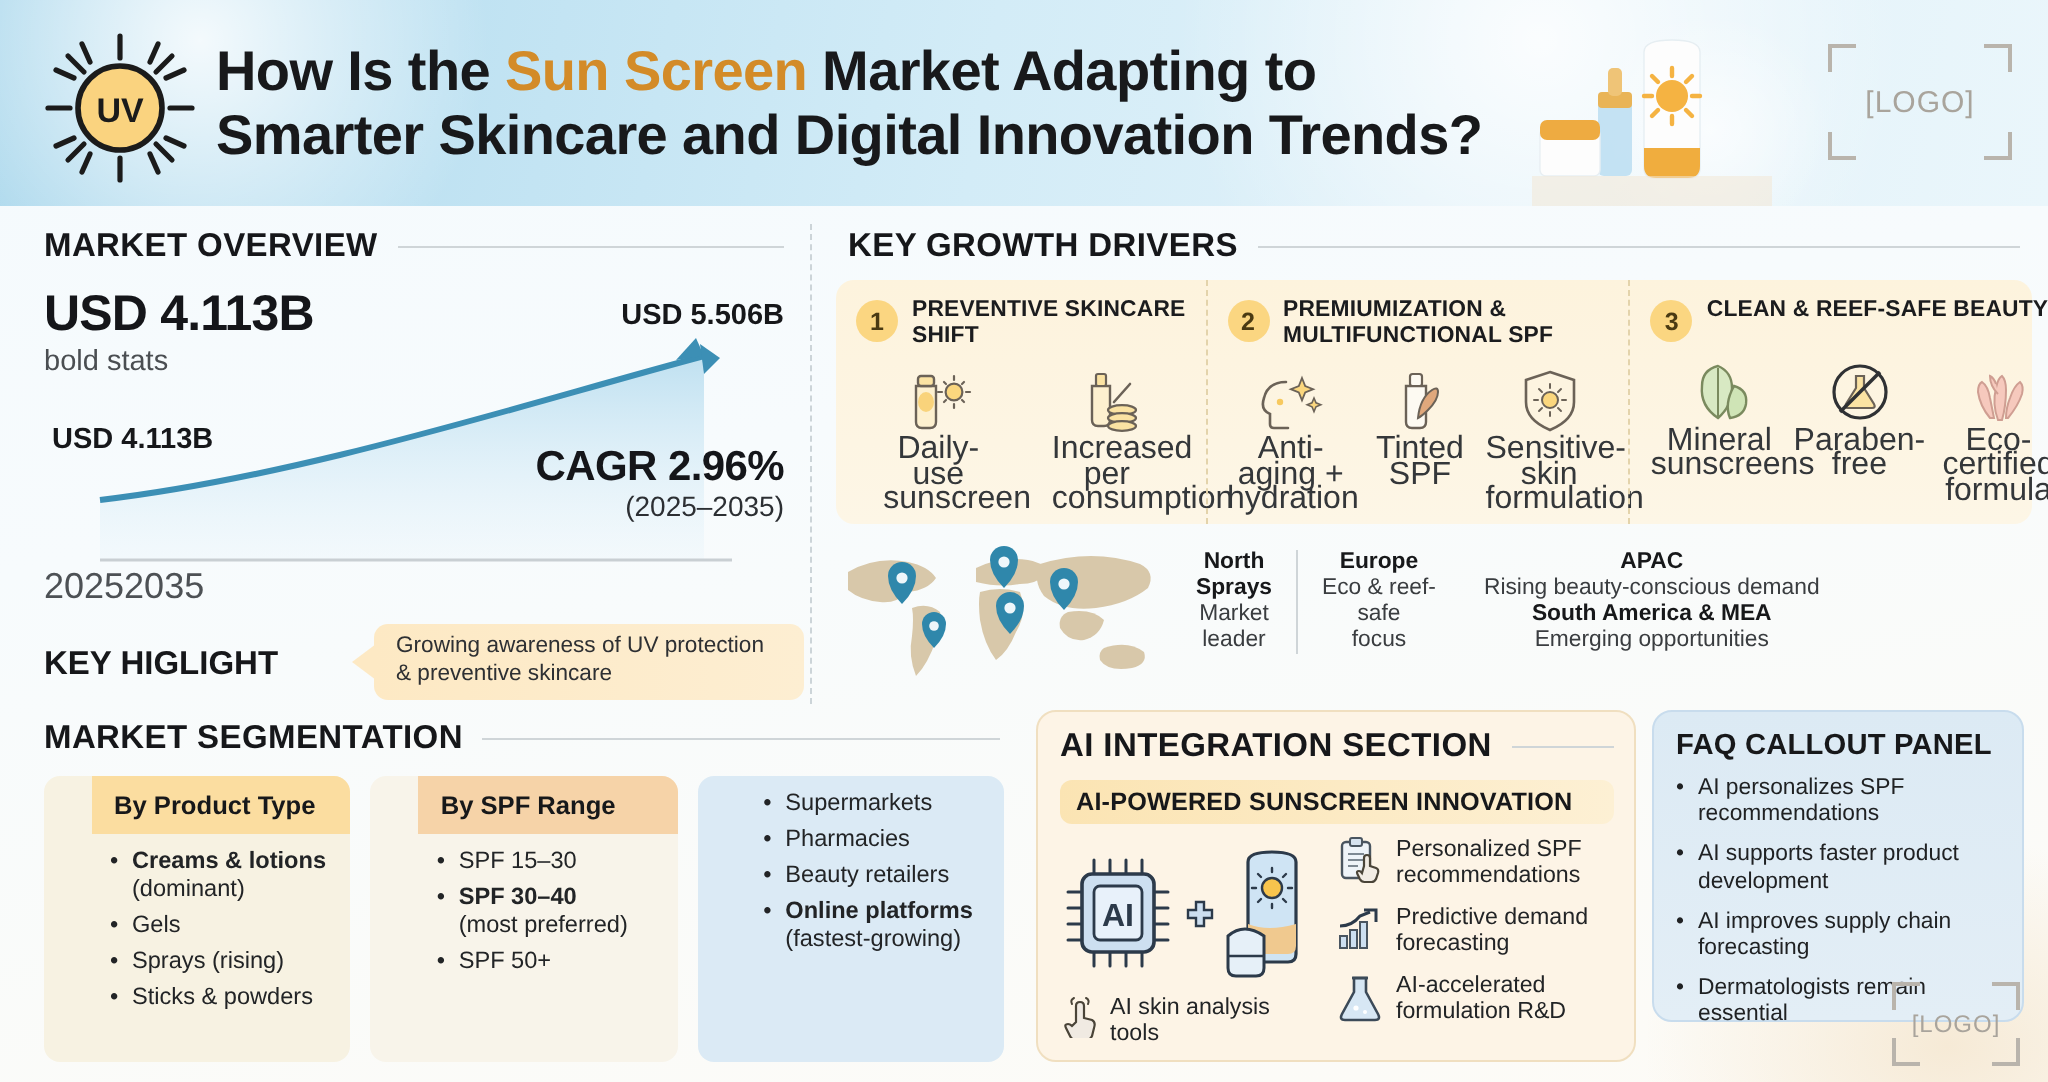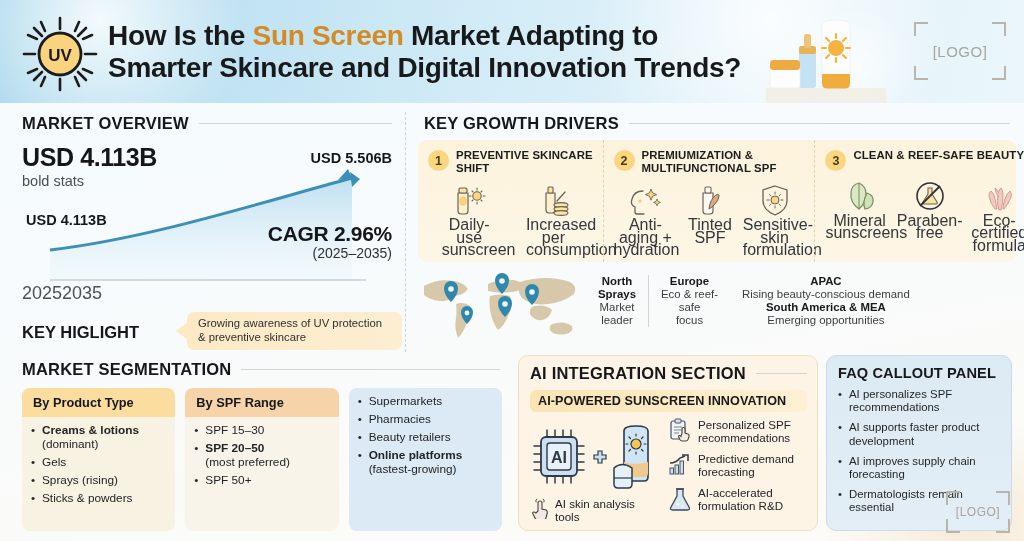--- a/index.html
+++ b/index.html
@@ -89,21 +89,21 @@
   .map { width:170px; height:76px; position:relative; flex:0 0 170px; }
   .reg-cols { display:flex; align-items:flex-start; padding-top:5px; }
   .reg-col { padding:0 12px; }
   .reg-col.b { border-left:1px solid #cfd5d8; }
   .reg-n { font-size:11.4px; font-weight:bold; color:#17181a; line-height:13px; }
   .reg-d { font-size:11.4px; color:#3a3d40; line-height:13px; }
 
   
   .segment { position:absolute; left:22px; top:360px; width:478px; }
   .seg-cards { position:absolute; left:22px; top:388px; width:480px; height:143px; display:flex; gap:10px; }
-  .seg-card { flex:1; border-radius:8px; overflow:hidden; }
+  .seg-card { flex:1; border-radius:8px; overflow:hidden;padding-left:24px; }
   .seg-hd { font-size:12.8px; font-weight:bold; color:#17181a; padding:7px 10px 7px 11px; }
   .seg-bd { padding:7px 8px 6px 9px; }
   .seg-li { display:flex; gap:5px; font-size:11.8px; color:#222426; line-height:13.6px; margin-bottom:4.5px; }
   .seg-li .dot { flex:0 0 6px; line-height:13.6px; }
   .seg-li b { font-weight:bold; }
   .c1 { background:#f7f2e2; } .c1 .seg-hd { background:#fbdda0; }
   .c2 { background:#f8f4ea; } .c2 .seg-hd { background:#f6d3a8; }
   .c3 { background:#dbeaf5; } .c3 .seg-hd { background:#bedbee; }
 
   
@@ -114,21 +114,21 @@
   .ai-body { display:flex; margin-top:6px; }
   .ai-left { width:132px; }
   .ai-visual { height:78px; display:flex; align-items:center; gap:3px; }
   .ai-tool { display:flex; gap:5px; align-items:flex-start; margin-top:1px; }
   .ai-tool .t { font-size:11.6px; color:#222426; line-height:13.4px; }
   .ai-right { flex:1; padding-left:6px; }
   .ai-row { display:flex; gap:6px; align-items:flex-start; margin-bottom:7px; }
   .ai-row .t { font-size:11.6px; color:#222426; line-height:13.4px; }
 
   
-  .faq { position:absolute; left:826px; top:355px; width:186px; height:176px;
+  .faq { position:absolute; left:826px; top:355px; width:186px; height:156px;
       background:linear-gradient(180deg,#dceaf4 0%, #e3eef6 100%); border:1px solid #c8dced;
       border-radius:10px; padding:9px 14px 6px 11px; }
   .faq-hd { font-size:14.6px; font-weight:bold; color:#17181a; letter-spacing:.1px; }
   .faq-li { display:flex; gap:5px; font-size:11.4px; color:#1f2123; line-height:13.2px; margin-top:7px; }
   .faq-li .dot { flex:0 0 6px; }
 
   .bottom-glow { position:absolute; right:0; bottom:0; width:200px; height:120px;
       background:radial-gradient(ellipse at 75% 85%, #f6ead6 0%, rgba(250,245,236,0) 72%); }
 </style>
 </head>
@@ -479,21 +479,21 @@
 
     <div class="seg-card c2">
       <div class="seg-hd">By SPF Range</div>
       <div class="seg-bd">
         <div class="seg-li">
             <span class="dot">•</span>
             <span>SPF 15–30</span>
           </div>
         <div class="seg-li">
             <span class="dot">•</span>
-            <span><b>SPF 20–50</b><br><span>(most preferred)</span></span>
+            <span><b>SPF 30–40</b><br><span>(most preferred)</span></span>
           </div>
         <div class="seg-li">
             <span class="dot">•</span>
             <span>SPF 50+</span>
           </div>
       </div>
     </div>
 
     <div class="seg-card c3">
       <div class="seg-bd">

